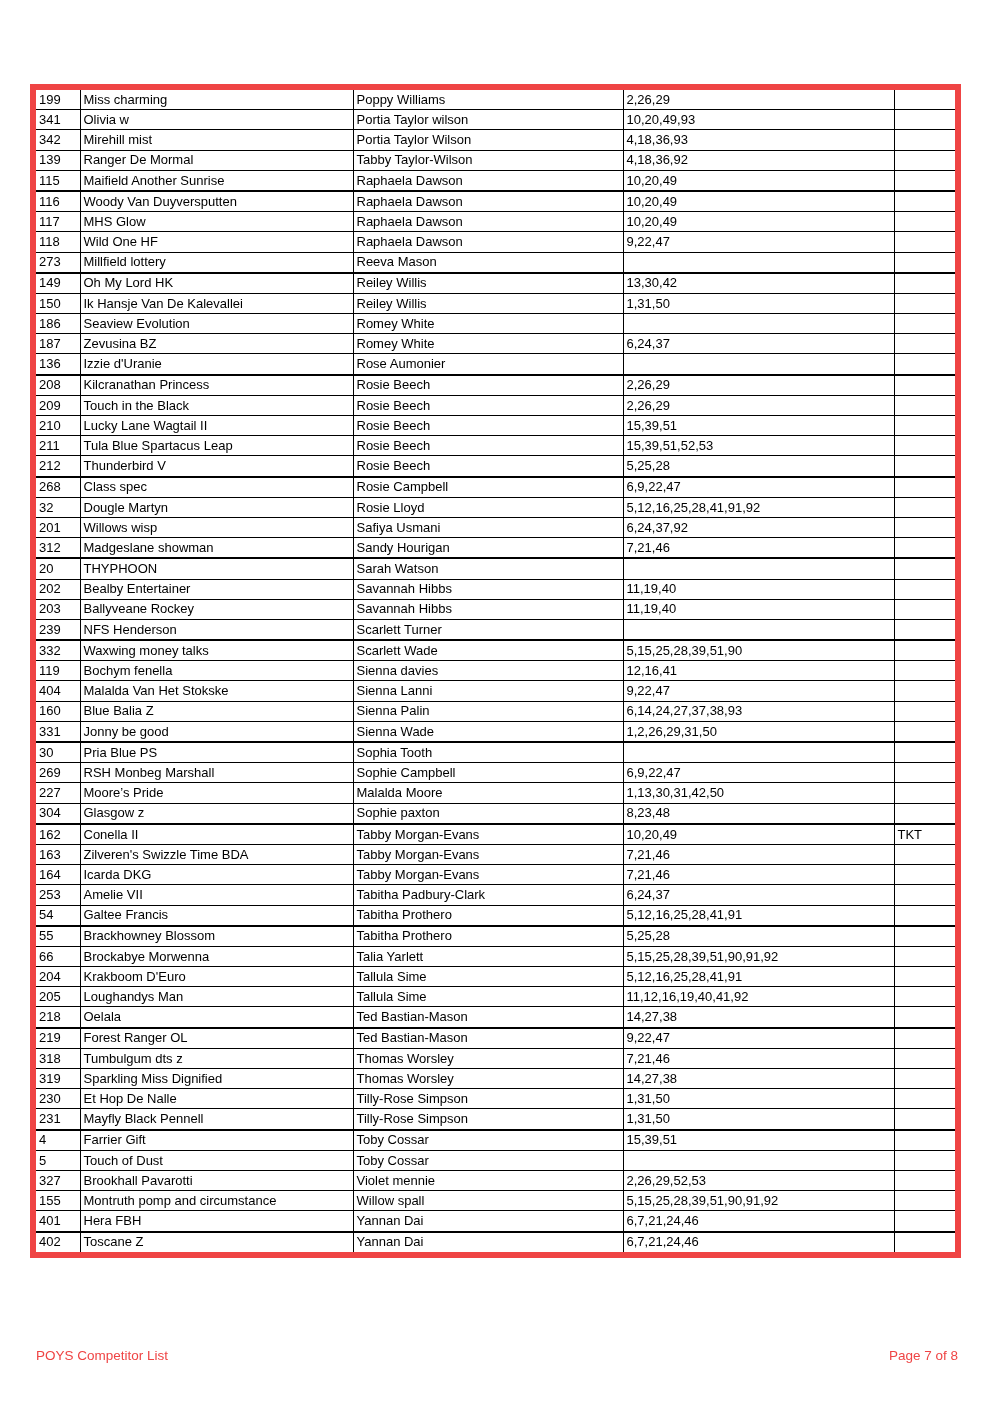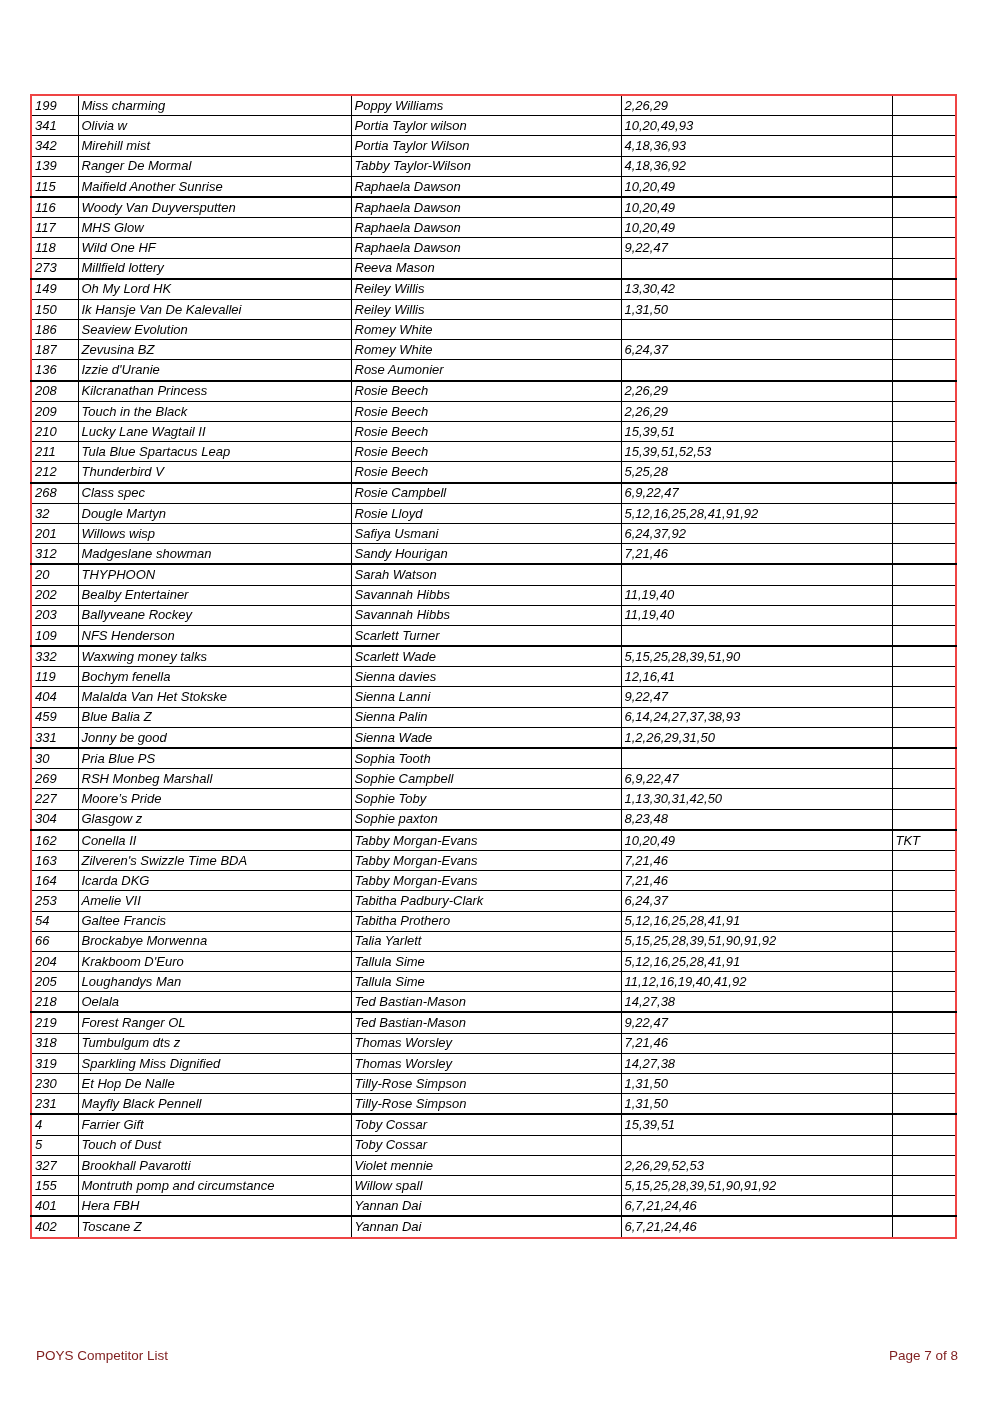--- a/index.html
+++ b/index.html
@@ -12,26 +12,25 @@
     width: 992px;
     height: 1403px;
     background: #ffffff;
     font-family: "Liberation Sans", sans-serif;
     color: #000000;
     overflow: hidden;
   }
   table.competitor-table {
     position: absolute;
     left: 30px;
-    top: 94px;
+    top: 84px;
     width: 925px;
     border-collapse: collapse;
     table-layout: fixed;
-    border: 2px solid #ef4444;
-    font-style: italic;
+    border: 6px solid #ef4444;
   }
   table.competitor-table td {
     border: 1px solid #000000;
     height: 19.2px;
     padding: 0 3px;
     font-size: 13px;
     line-height: 1.05;
     vertical-align: middle;
     white-space: nowrap;
     overflow: hidden;
@@ -47,21 +46,21 @@
   .col-note    { width: 64px;  }
   .footer {
     position: absolute;
     left: 36px;
     right: 34px;
     top: 1348px;
     display: flex;
     justify-content: space-between;
     align-items: baseline;
     font-size: 13.5px;
-    color: #7f1d1d;
+    color: #ef4444;
     gap: 30px;
   }
 </style>
 </head>
 <body>
 
 <div class="page">
 
   <table class="competitor-table">
     <colgroup>
@@ -248,21 +247,21 @@
           <td></td>
         </tr>
         <tr>
           <td>203</td>
           <td>Ballyveane Rockey</td>
           <td>Savannah Hibbs</td>
           <td>11,19,40</td>
           <td></td>
         </tr>
         <tr>
-          <td>109</td>
+          <td>239</td>
           <td>NFS Henderson</td>
           <td>Scarlett Turner</td>
           <td></td>
           <td></td>
         </tr>
         <tr class="group-start">
           <td>332</td>
           <td>Waxwing money talks</td>
           <td>Scarlett Wade</td>
           <td>5,15,25,28,39,51,90</td>
@@ -276,21 +275,21 @@
           <td></td>
         </tr>
         <tr>
           <td>404</td>
           <td>Malalda Van Het Stokske</td>
           <td>Sienna Lanni</td>
           <td>9,22,47</td>
           <td></td>
         </tr>
         <tr>
-          <td>459</td>
+          <td>160</td>
           <td>Blue Balia Z</td>
           <td>Sienna Palin</td>
           <td>6,14,24,27,37,38,93</td>
           <td></td>
         </tr>
         <tr>
           <td>331</td>
           <td>Jonny be good</td>
           <td>Sienna Wade</td>
           <td>1,2,26,29,31,50</td>
@@ -306,21 +305,21 @@
         <tr>
           <td>269</td>
           <td>RSH Monbeg Marshall</td>
           <td>Sophie Campbell</td>
           <td>6,9,22,47</td>
           <td></td>
         </tr>
         <tr>
           <td>227</td>
           <td>Moore’s Pride</td>
-          <td>Sophie Toby</td>
+          <td>Malalda Moore</td>
           <td>1,13,30,31,42,50</td>
           <td></td>
         </tr>
         <tr>
           <td>304</td>
           <td>Glasgow z</td>
           <td>Sophie paxton</td>
           <td>8,23,48</td>
           <td></td>
         </tr>
@@ -350,20 +349,27 @@
           <td>Amelie VII</td>
           <td>Tabitha Padbury-Clark</td>
           <td>6,24,37</td>
           <td></td>
         </tr>
         <tr>
           <td>54</td>
           <td>Galtee Francis</td>
           <td>Tabitha Prothero</td>
           <td>5,12,16,25,28,41,91</td>
+          <td></td>
+        </tr>
+        <tr class="group-start">
+          <td>55</td>
+          <td>Brackhowney Blossom</td>
+          <td>Tabitha Prothero</td>
+          <td>5,25,28</td>
           <td></td>
         </tr>
         <tr>
           <td>66</td>
           <td>Brockabye Morwenna</td>
           <td>Talia Yarlett</td>
           <td>5,15,25,28,39,51,90,91,92</td>
           <td></td>
         </tr>
         <tr>

